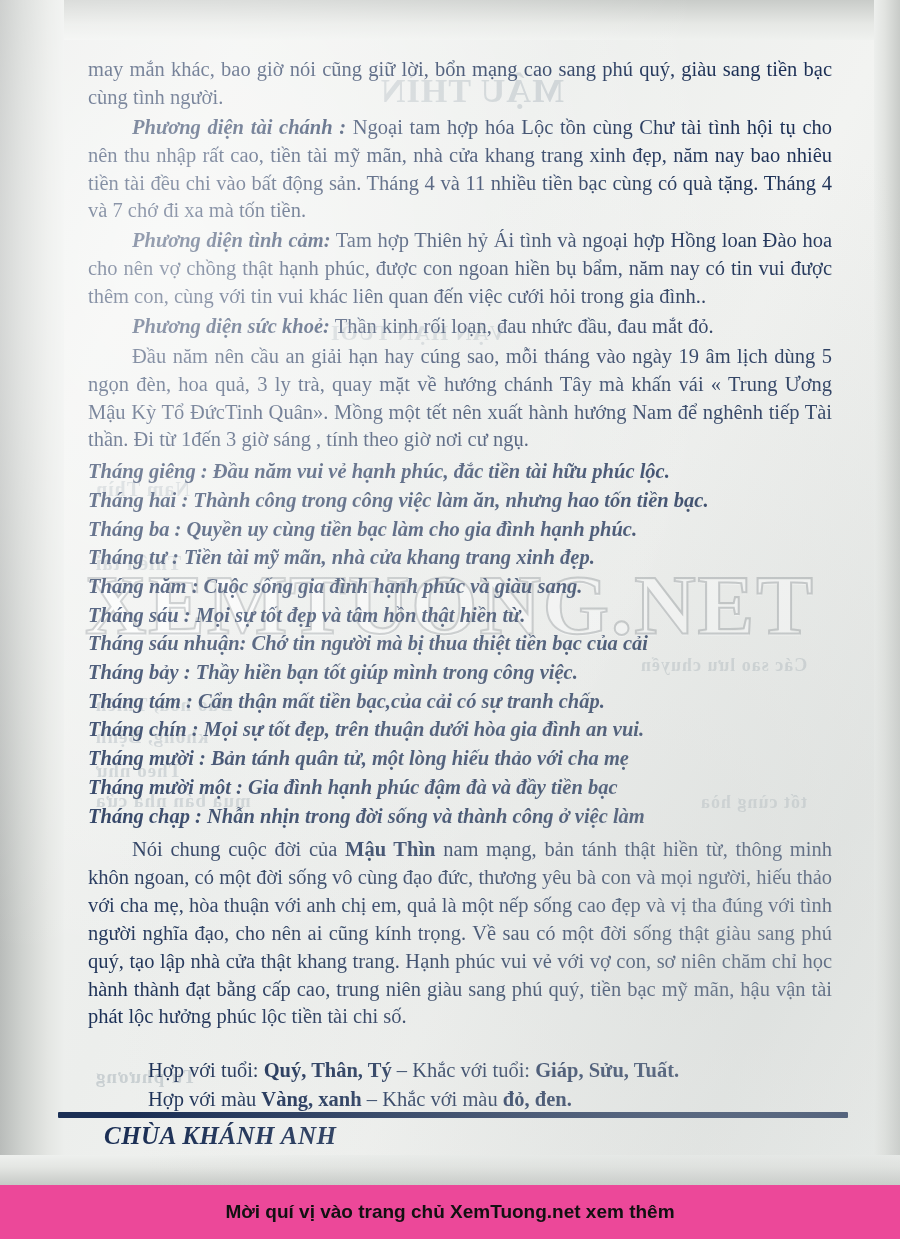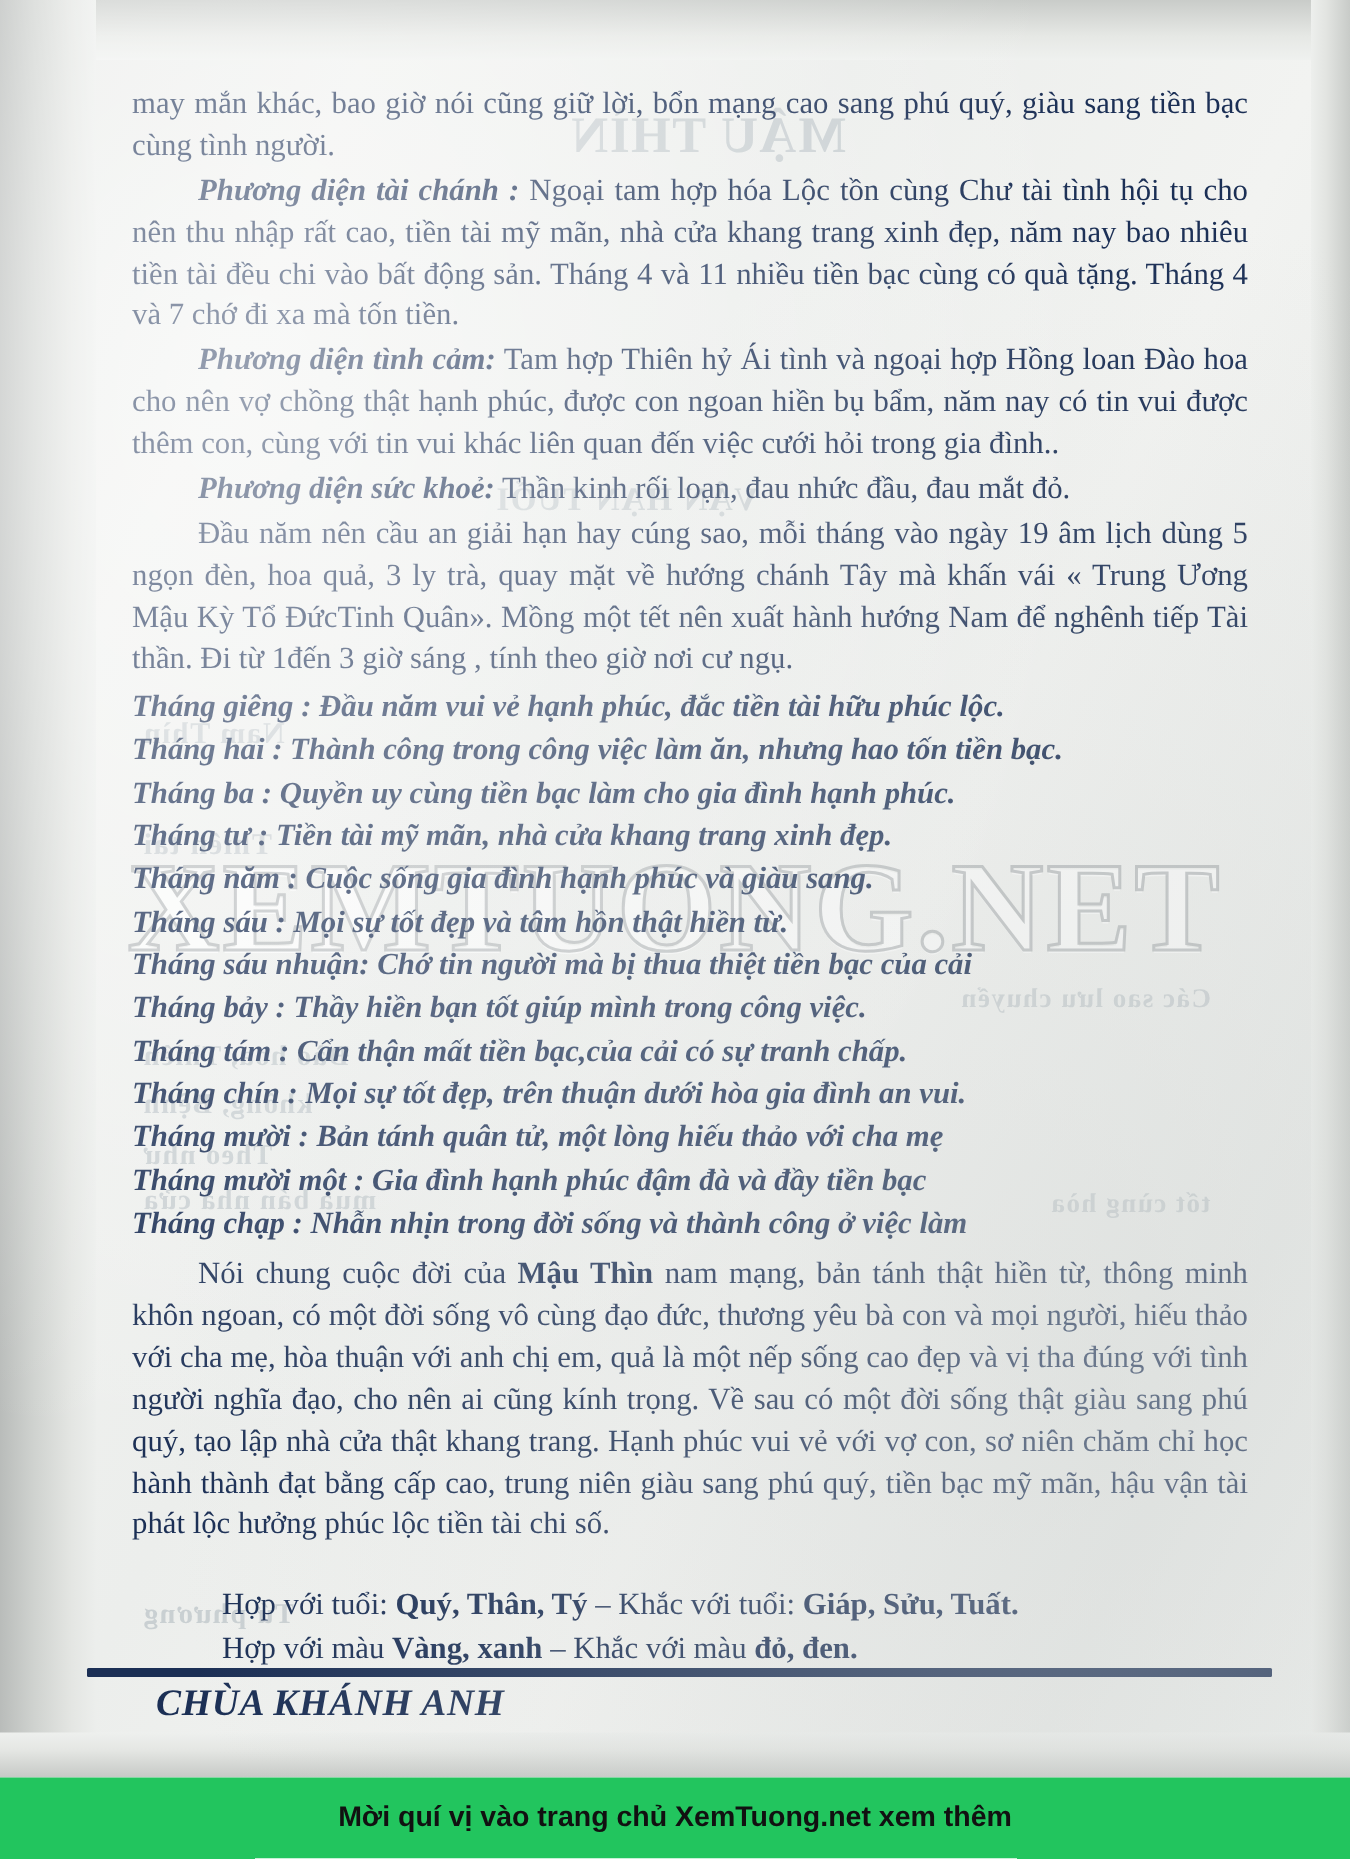--- a/index.html
+++ b/index.html
@@ -149,21 +149,21 @@
     font-size: 25px;
     letter-spacing: 0.5px;
     color: #1b2f55;
   }
   .caption-bar {
     position: absolute;
     left: 0;
     top: 1185px;
     width: 900px;
     height: 54px;
-    background: #22c55e;
+    background: #ec4899;
     display: flex;
     align-items: center;
     justify-content: center;
   }
   .caption {
     font-family: "Liberation Sans", sans-serif;
     font-weight: bold;
     font-size: 19px;
     color: #111111;
   }

